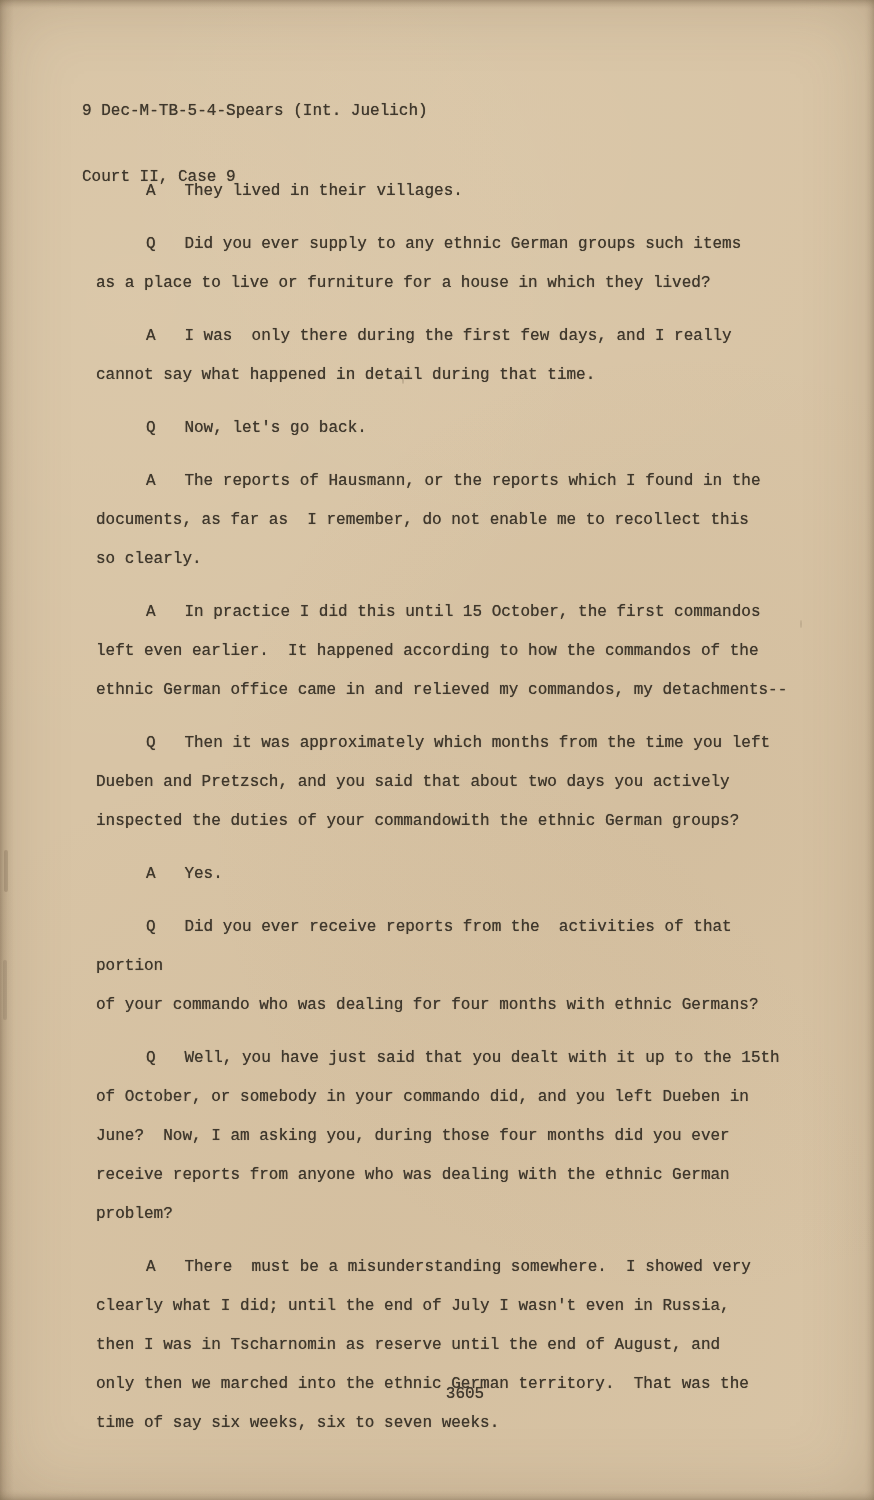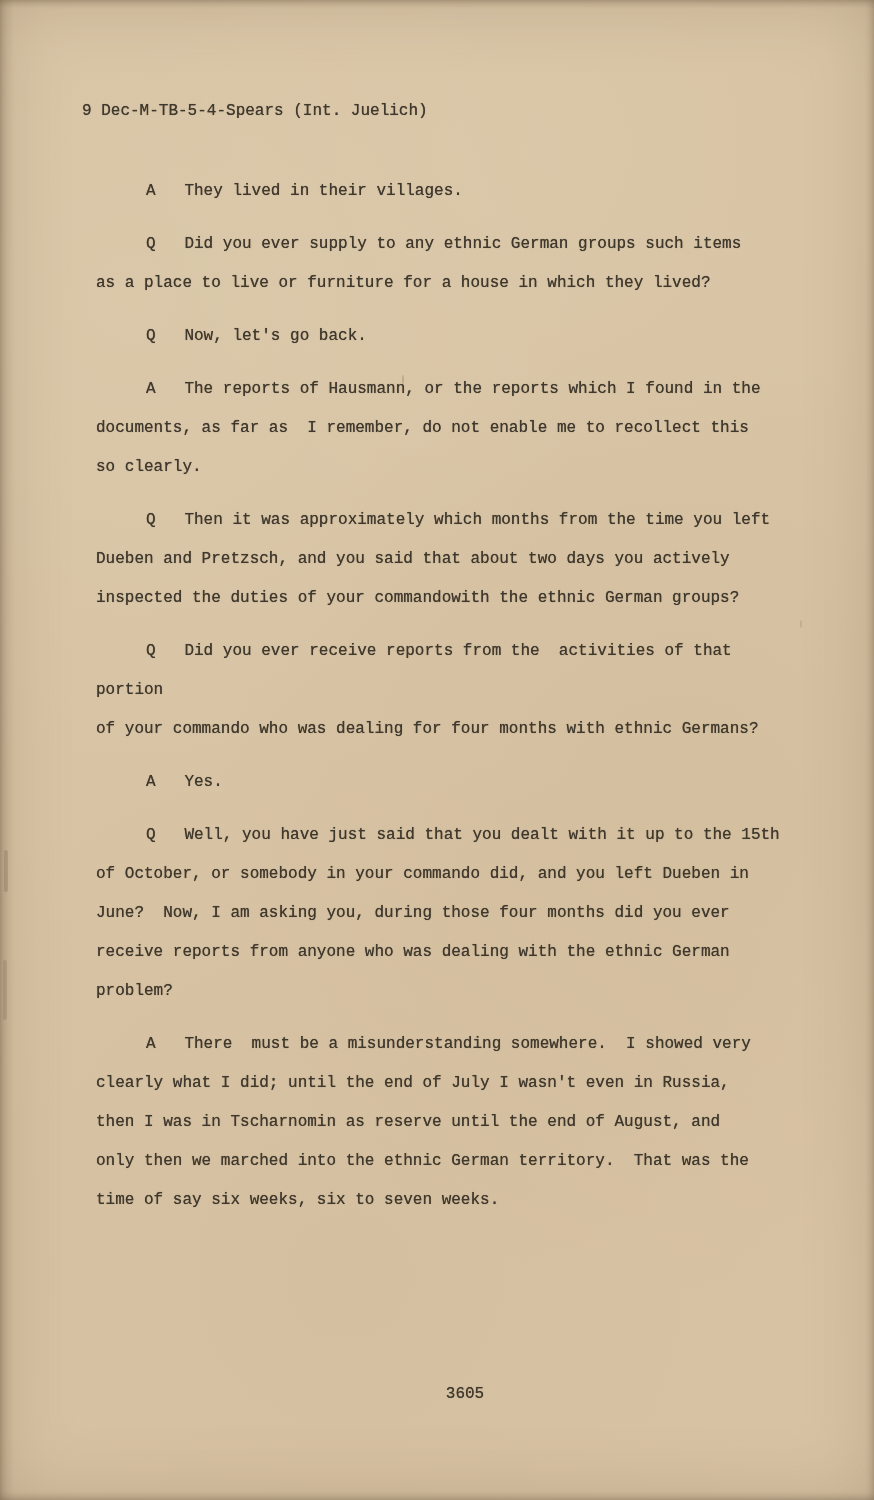--- a/index.html
+++ b/index.html
@@ -70,36 +70,42 @@
   .speck.s3 { left: 402px; top: 375px; width: 2px; height: 9px;  opacity: .55; }
   .speck.s4 { left: 800px; top: 620px; width: 2px; height: 8px;  opacity: .4; }
 </style>
 </head>
 <body>
 
 <div class="paper" style="background-color: rgb(216, 196, 165); color: rgb(63, 56, 45);">
 
   <div class="header-block typed">
     <div>9 Dec-M-TB-5-4-Spears (Int. Juelich)</div>
+    <div>Court II, Case 9</div>
   </div>
 
   <div class="body-block typed">
       <p>A   They lived in their villages.</p>
       <p>Q   Did you ever supply to any ethnic German groups such items
 as a place to live or furniture for a house in which they lived?</p>
+      <p>A   I was  only there during the first few days, and I really
+cannot say what happened in detail during that time.</p>
       <p>Q   Now, let's go back.</p>
       <p>A   The reports of Hausmann, or the reports which I found in the
 documents, as far as  I remember, do not enable me to recollect this
 so clearly.</p>
+      <p>A   In practice I did this until 15 October, the first commandos
+left even earlier.  It happened according to how the commandos of the
+ethnic German office came in and relieved my commandos, my detachments--</p>
       <p>Q   Then it was approximately which months from the time you left
 Dueben and Pretzsch, and you said that about two days you actively
 inspected the duties of your commandowith the ethnic German groups?</p>
+      <p>A   Yes.</p>
       <p>Q   Did you ever receive reports from the  activities of that portion
 of your commando who was dealing for four months with ethnic Germans?</p>
-      <p>A   Yes.</p>
       <p>Q   Well, you have just said that you dealt with it up to the 15th
 of October, or somebody in your commando did, and you left Dueben in
 June?  Now, I am asking you, during those four months did you ever
 receive reports from anyone who was dealing with the ethnic German
 problem?</p>
       <p>A   There  must be a misunderstanding somewhere.  I showed very
 clearly what I did; until the end of July I wasn't even in Russia,
 then I was in Tscharnomin as reserve until the end of August, and
 only then we marched into the ethnic German territory.  That was the
 time of say six weeks, six to seven weeks.</p>

